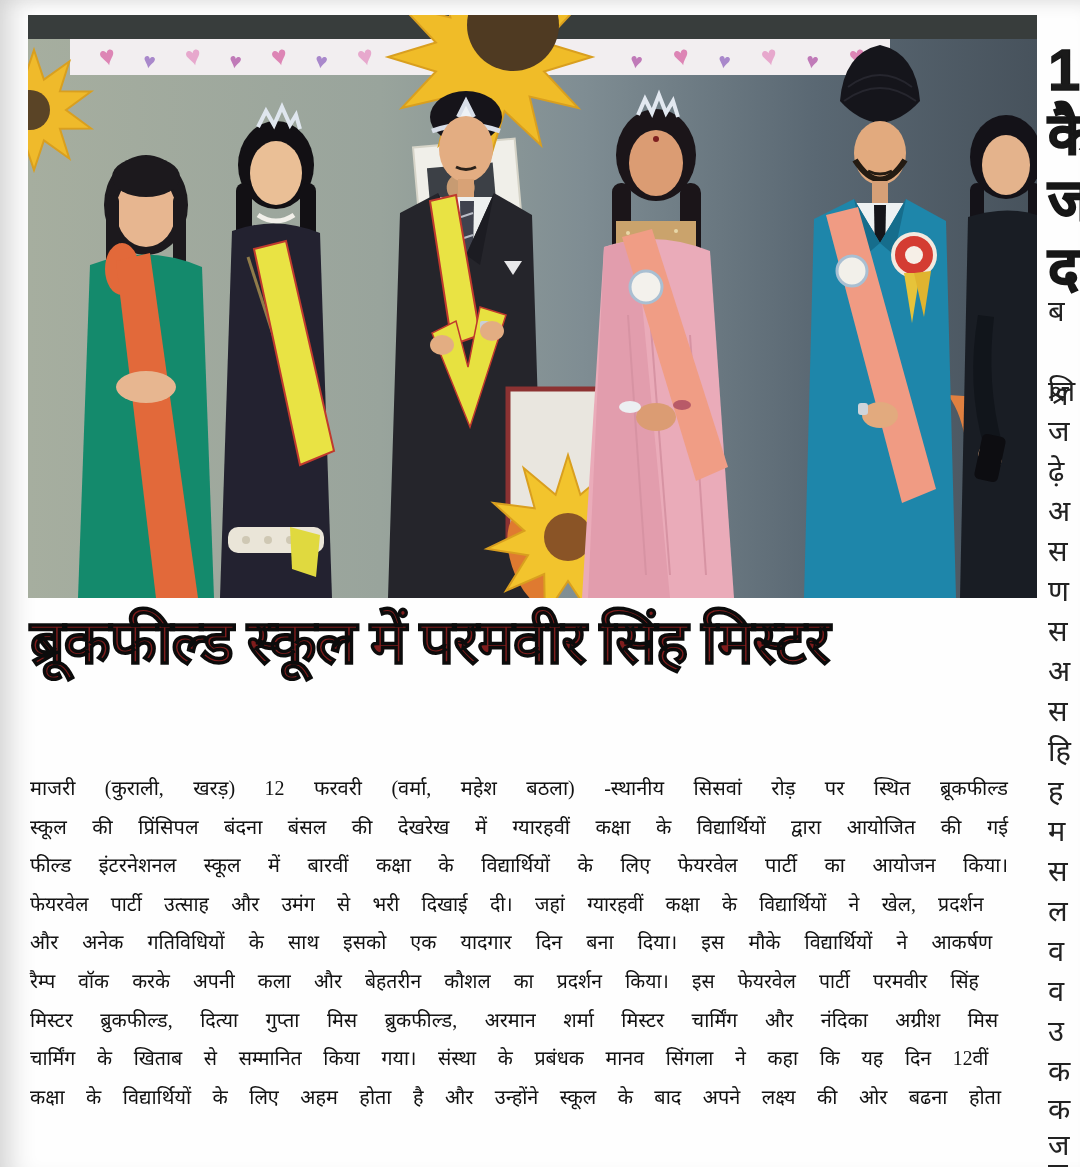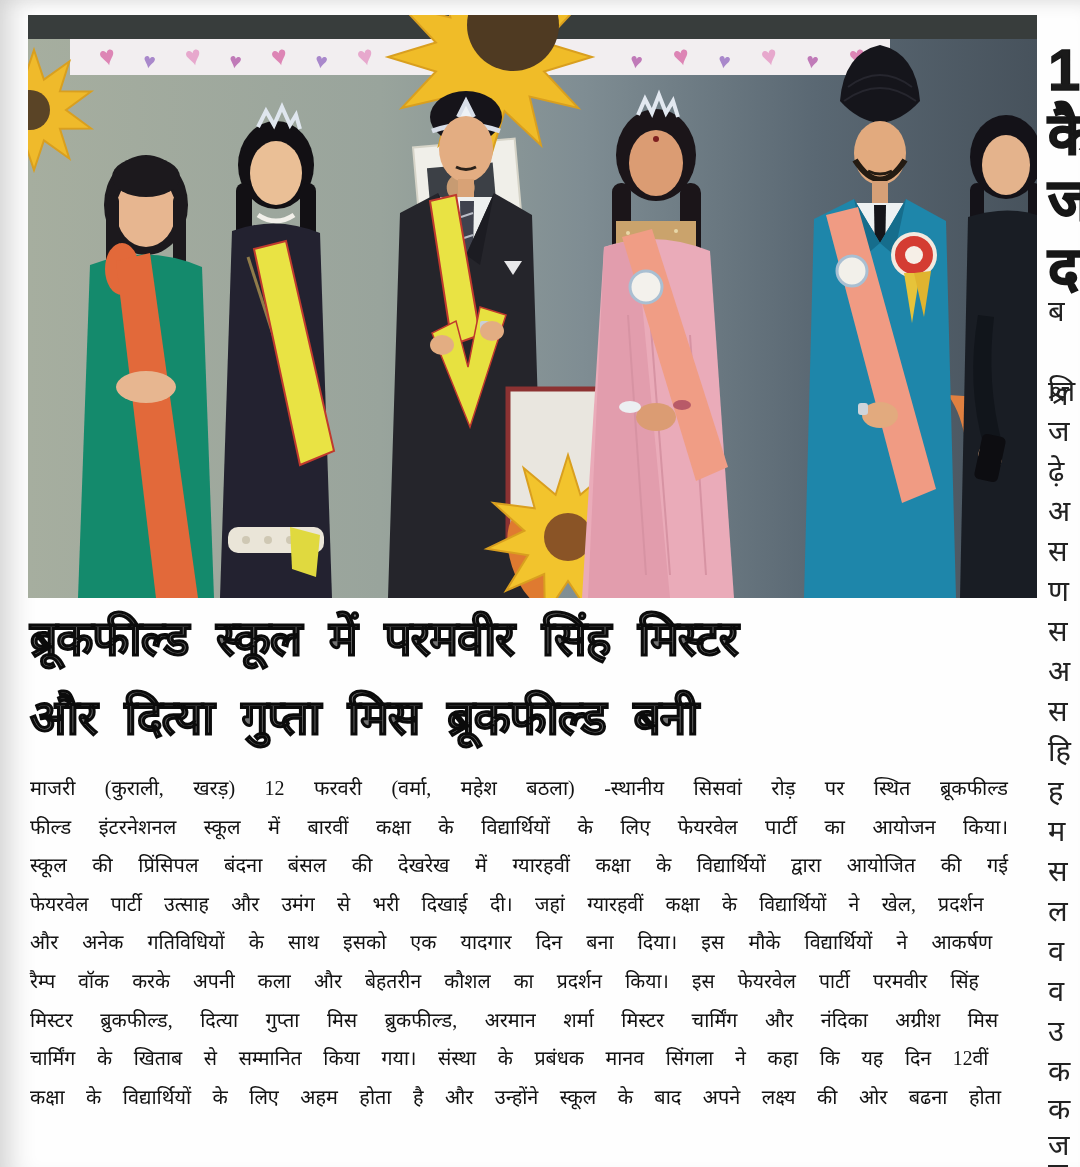--- a/index.html
+++ b/index.html
@@ -1,23 +1,23 @@
 <!DOCTYPE html>
 <html><head>
 <meta charset="utf-8">
 <style>
   html,body{margin:0;padding:0;}
   body{width:1080px;height:1167px;background:#f4f4f4;font-family:"Liberation Serif",serif;}
   .page{position:relative;width:1080px;height:1167px;background:#fefefe;overflow:hidden;
         box-shadow:inset 30px 0 28px -22px #cfcfcf, inset 0 16px 18px -14px #dedede;}
   .photo-wrap{position:absolute;left:28px;top:15px;width:1009px;height:583px;background:#8b959a;}
   .photo-wrap svg{display:block;width:100%;height:100%;}
-  .headline{position:absolute;left:30px;top:603px;width:1008px;color:#737373;
-            font-family:Liberation Mono, monospace;font-weight:900;
-            font-size:48px;line-height:79px;letter-spacing:-1px;
+  .headline{position:absolute;left:30px;top:603px;width:1008px;color:#7f1d1d;
+            font-family:Liberation Serif, serif;font-weight:900;
+            font-size:61px;line-height:79px;letter-spacing:-1px;
             -webkit-text-stroke:1.6px #0b0b0b;}
   .headline .hline{white-space:nowrap;display:block;overflow:visible;}
   .body-text{position:absolute;left:30px;top:769px;width:978px;color:#121212;
              font-size:20px;line-height:38.6px;}
   .body-line{white-space:nowrap;display:block;text-align:justify;text-align-last:justify;overflow:visible;}
   .body-line.last{text-align-last:left;}
   .side-strip{position:absolute;left:1044px;top:0;width:36px;height:1167px;}
   .frag{position:absolute;left:4px;color:#161616;white-space:nowrap;}
   .frag.big{font-family:"Liberation Sans",sans-serif;font-weight:900;font-size:58px;
             -webkit-text-stroke:1.4px #161616;color:#1a1a1a;}
@@ -189,27 +189,26 @@
         <path d="M940,202 Q978,190 1009,200 L1009,583 L932,583 Z" fill="#191d24"></path>
         <path d="M950,300 Q938,370 956,432 L974,428 Q958,368 966,302 Z" fill="#11151b"></path>
         <ellipse cx="962" cy="442" rx="12" ry="15" fill="#dfae86"></ellipse>
         <rect x="950" y="420" width="24" height="46" rx="5" fill="#0d0d11" transform="rotate(12 962 443)"></rect>
       </g>
     </svg>
   </div>
 
   <div class="headline">
     <span class="hline fitline">ब्रूकफील्ड स्कूल में परमवीर सिंह मिस्टर</span>
-    <span class="hline fitline">और दित्या गुप्ता मिस ब्रूकफील्ड बनी</span>
   </div>
 
   <div class="body-text">
       <div class="body-line fitline">माजरी (कुराली, खरड़) 12  फरवरी (वर्मा, महेश बठला) -स्थानीय सिसवां रोड़ पर स्थित ब्रूकफील्ड</div>
+      <div class="body-line fitline">स्कूल की प्रिंसिपल बंदना बंसल की देखरेख में ग्यारहवीं कक्षा के विद्यार्थियों द्वारा आयोजित की गई</div>
       <div class="body-line fitline">फील्ड इंटरनेशनल स्कूल में बारवीं कक्षा के विद्यार्थियों के लिए फेयरवेल पार्टी का आयोजन किया।</div>
-      <div class="body-line fitline">स्कूल की प्रिंसिपल बंदना बंसल की देखरेख में ग्यारहवीं कक्षा के विद्यार्थियों द्वारा आयोजित की गई</div>
       <div class="body-line fitline" style="transform-origin: left center; transform: scaleX(0.9751);">फेयरवेल पार्टी उत्साह और उमंग से भरी दिखाई दी। जहां ग्यारहवीं कक्षा के विद्यार्थियों ने खेल, प्रदर्शन</div>
       <div class="body-line fitline" style="transform-origin: left center; transform: scaleX(0.9839);">और अनेक गतिविधियों के साथ इसको एक यादगार दिन बना दिया। इस मौके विद्यार्थियों ने आकर्षण</div>
       <div class="body-line fitline" style="transform-origin: left center; transform: scaleX(0.9702);">रैम्प वॉक करके अपनी कला और बेहतरीन कौशल का प्रदर्शन किया। इस फेयरवेल पार्टी परमवीर सिंह</div>
       <div class="body-line fitline" style="transform-origin: left center; transform: scaleX(0.9899);">मिस्टर ब्रुकफील्ड, दित्या गुप्ता मिस ब्रुकफील्ड, अरमान शर्मा मिस्टर चार्मिंग और नंदिका अग्रीश मिस</div>
       <div class="body-line fitline" style="transform-origin: left center; transform: scaleX(0.98);">चार्मिंग के खिताब से सम्मानित किया गया। संस्था के प्रबंधक मानव सिंगला ने कहा कि यह दिन 12वीं</div>
       <div class="body-line fitline" style="transform-origin: left center; transform: scaleX(0.9929);">कक्षा के विद्यार्थियों के लिए अहम होता है और उन्होंने स्कूल के बाद अपने लक्ष्य की ओर बढना होता</div>
     </div>
 
   <div class="side-strip">
       <span class="frag big" style="top: 36px;">1</span>

